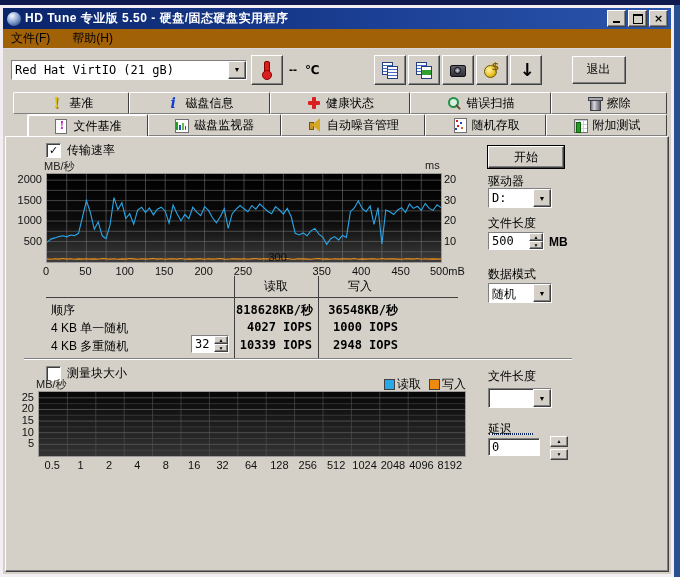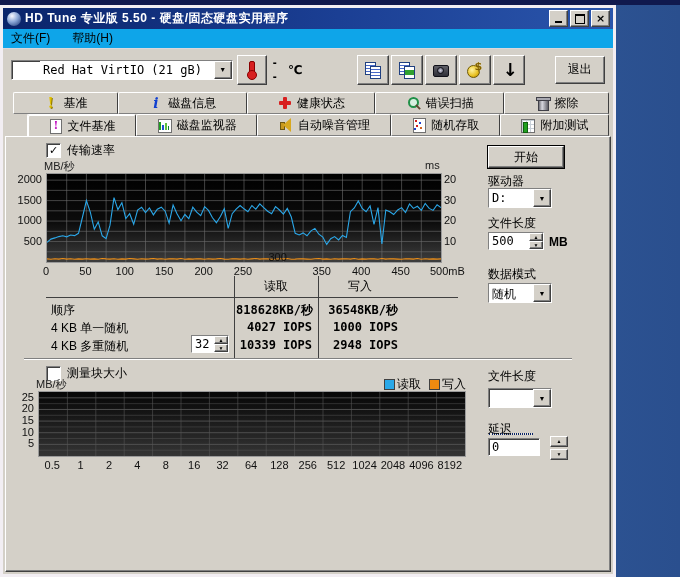--- a/index.html
+++ b/index.html
@@ -1,41 +1,41 @@
 <!DOCTYPE html>
 <html><head>
 <meta charset="utf-8">
 <style>
   html,body{margin:0;padding:0;width:680px;height:577px;overflow:hidden;
     font-family:"Liberation Sans","DejaVu Sans",sans-serif;font-size:12px;color:#000;}
   .desktop{position:relative;width:680px;height:577px;background:linear-gradient(90deg,#3f6cb0,#2a4f8e);}
   .desktop-topstrip{position:absolute;left:0;top:0;width:680px;height:5px;background:#10194e;}
-  .window{position:absolute;left:0;top:5px;width:616px;height:572px;background:#f2eef3;padding:3px;box-sizing:border-box;}
+  .window{position:absolute;left:0;top:5px;width:674px;height:572px;background:#f2eef3;padding:3px;box-sizing:border-box;}
   .win-inner{width:100%;height:100%;background:#d4d0c8;display:flex;flex-direction:column;}
 
   
   .raised{background:#d4d0c8;border:1px solid;border-color:#fff #404040 #404040 #fff;box-shadow:inset -1px -1px 0 #808080;}
   .sunken{background:#fff;border:1px solid;border-color:#808080 #fff #fff #808080;box-shadow:inset 1px 1px 0 #404040;}
 
   
   .titlebar{height:21px;background:linear-gradient(90deg,#0a246a,#1b3f94 55%,#2a55ab);display:flex;align-items:center;padding:0 3px;flex:none;}
   .title-icon{width:14px;height:14px;border-radius:50%;background:radial-gradient(circle at 5px 4px,#f8f8ff,#8aa6d6 45%,#29427e 90%);margin:0 4px 0 1px;flex:none;}
   .title-text{color:#fff;font-weight:bold;font-size:12px;letter-spacing:.5px;white-space:nowrap;flex:1;}
   .caption-btn{width:17px;height:15px;margin-left:2px;display:flex;align-items:center;justify-content:center;font:bold 11px "DejaVu Sans",sans-serif;flex:none;cursor:default;}
   .glyph-min{display:block;width:7px;height:2px;background:#000;margin-top:7px;}
   .glyph-max{display:block;width:8px;height:7px;border:1px solid #000;border-top-width:2px;}
 
   
-  .menubar{height:19px;background:#0ea5e9;display:flex;align-items:center;padding:0 6px;gap:18px;border-bottom:1px solid #dbd7dc;flex:none;}
+  .menubar{height:19px;background:#a16207;display:flex;align-items:center;padding:0 6px;gap:18px;border-bottom:1px solid #dbd7dc;flex:none;}
   .menu-item{padding:1px 2px;}
   .toolbar{height:41px;display:flex;align-items:center;padding:0 8px;gap:4px;flex:none;}
   .combo{display:flex;align-items:stretch;height:20px;box-sizing:border-box;}
   .combo .combo-text{flex:1;background:#fff;padding:2px 3px 0 3px;font:12px "DejaVu Sans Mono",monospace;white-space:nowrap;overflow:hidden;}
   .combo .combo-arrow{width:16px;display:flex;align-items:center;justify-content:center;font-size:7px;color:#000;}
-  .device-combo{width:236px;padding-left:28px;}
+  .device-combo{width:236px;}
   .tool-btn{width:30px;height:28px;display:flex;align-items:center;justify-content:center;position:relative;}
   .temp-text{font-weight:bold;margin:0 4px 0 2px;}
   .temp-unit{font-weight:bold;margin-right:24px;}
   .toolgroup{display:flex;gap:2px;margin-left:26px;}
   .exit-btn{width:52px;height:26px;margin-left:26px;display:flex;align-items:center;justify-content:center;}
 
   
   .ticon{position:relative;width:20px;height:20px;}
   .ticon::before,.ticon::after{content:"";position:absolute;}
   [data-name="thermometer-icon"]::before{width:4px;height:12px;background:#d82020;border:1px solid #800;left:7px;top:1px;border-radius:2px 2px 0 0;}

